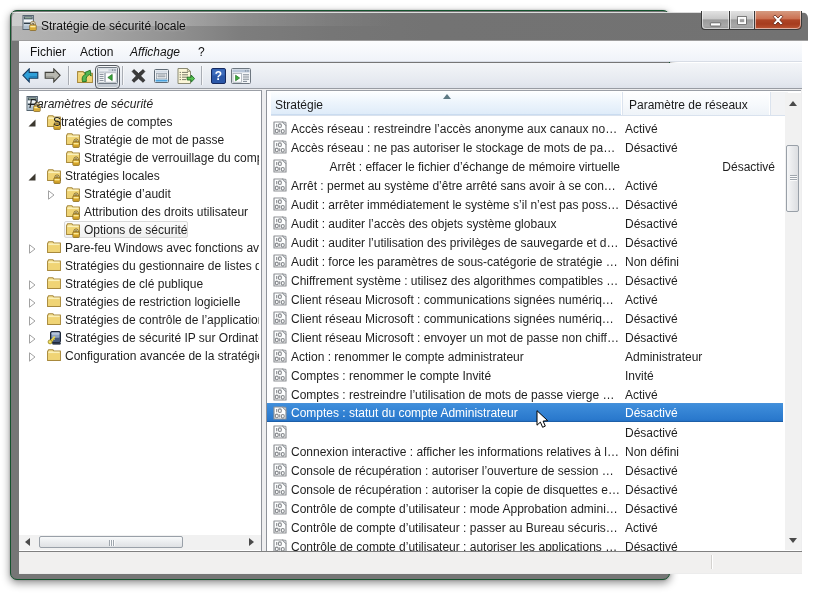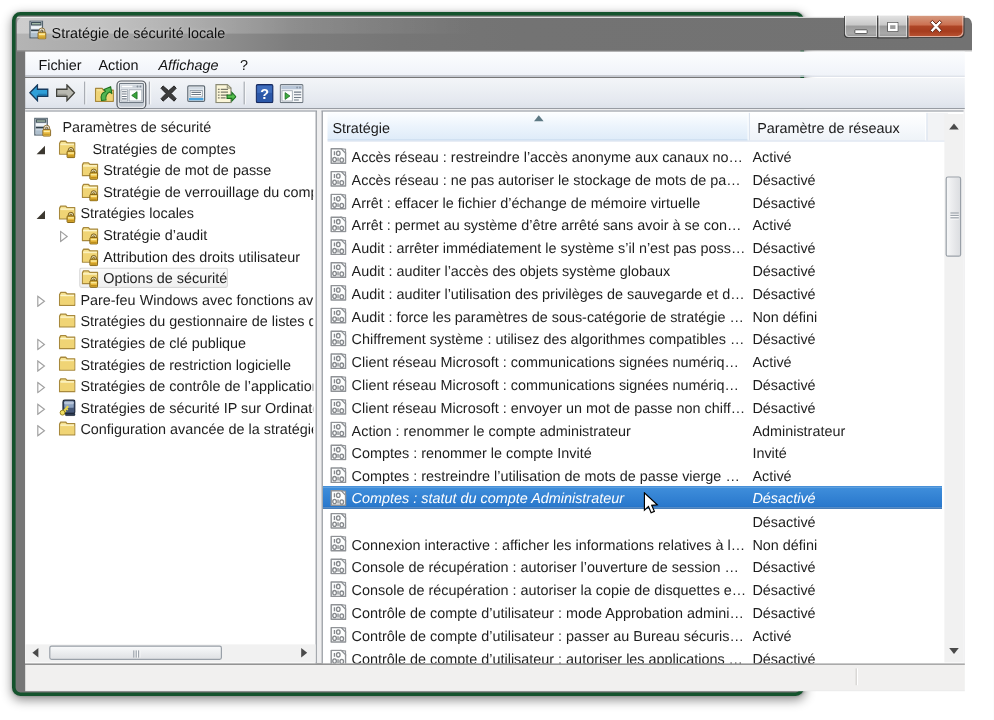--- a/index.html
+++ b/index.html
@@ -1,18 +1,18 @@
 <!DOCTYPE html>
 <html><head><meta charset="utf-8"><style>
 * { margin:0; padding:0; box-sizing:border-box; }
 html,body { width:828px; height:600px; overflow:hidden; background:#ffffff; }
 body { font-family:"Liberation Sans", sans-serif; font-size:12px; color:#1e1e1e; position:relative; }
 .abs { position:absolute; }
 #win { position:absolute; left:10px; top:10px; width:660px; height:570px;
-  border-radius:7px; background:#767676; border:3px solid #14532d;
+  border-radius:7px; background:#767676; border:1px solid #14532d;
   box-shadow: 0 3px 9px rgba(0,0,0,0.45), 0 0 2px rgba(0,0,0,0.25); }
 #titlebar { position:absolute; left:1px; top:1px; width:796px; height:29px;
   border-radius:6px 6px 0 0;
   background: linear-gradient(to right, #b4b4b4 0px, #aaaaaa 70px, #949494 150px, #7d7d7d 230px, #767676 320px, #737373 420px, #727272 100%);
   border-bottom:1px solid #9e9e9e;
 }
 #titlebar::before { content:""; position:absolute; left:0; top:0; width:100%; height:1px;
   background:rgba(255,255,255,0.75); border-radius:6px 6px 0 0; }
 #titlebar::after { content:""; position:absolute; left:0; top:1px; width:100%; height:13px;
   background:linear-gradient(to right, rgba(255,255,255,0.34), rgba(255,255,255,0.26) 15%, rgba(255,255,255,0.10) 32%, rgba(255,255,255,0) 48%); }
@@ -56,21 +56,21 @@
 #hfill { position:absolute; left:500px; top:0; width:17px; height:23px; background:#f2f3f5; }
 .hsep { position:absolute; top:0px; width:1px; height:23px; background:#dbe3ee; box-shadow:-1px 0 0 #ffffff; }
 .htxt { position:absolute; top:6px; color:#1a1a1a; }
 .sortarrow { position:absolute; left:172px; top:2px; width:0; height:0;
   border-left:4.5px solid transparent; border-right:4.5px solid transparent; border-bottom:5px solid #5d7984; }
 #rows { position:absolute; left:0px; top:28px; width:517px; height:432px; overflow:hidden; }
 .lrow { position:absolute; left:0; width:516px; height:19px; white-space:nowrap; }
 .lrow .c1 { position:absolute; left:24px; top:2.5px; width:329px; overflow:hidden; text-overflow:ellipsis; }
 .lrow .c2 { position:absolute; left:358px; top:2.5px; width:150px; overflow:hidden; }
 .lrow .icon { position:absolute; left:6px; top:2px; }
-.lrow.sel { background:linear-gradient(#3f8edb, #2a79cd 90%, #2471c5); border-top:1px solid #4790d8; border-bottom:1px solid #1d5fa8; height:19px; color:#ffffff;font-style:italic; }
+.lrow.sel { background:linear-gradient(#3f8edb, #2a79cd 90%, #2471c5); border-top:1px solid #4790d8; border-bottom:1px solid #1d5fa8; height:19px; color:#ffffff; }
 .lrow.sel .c1, .lrow.sel .c2 { top:1.5px; }
 #vscroll { position:absolute; left:518px; top:2px; width:16px; height:457px; background:#f1f1f1; }
 #vscroll .btn { position:absolute; left:0; width:16px; height:15px; display:flex; align-items:center; justify-content:center; }
 #vthumb { position:absolute; left:1px; top:52px; width:13px; height:67px; border:1px solid #99a0a8;
   border-radius:2px; background:linear-gradient(to right,#f6f7f8,#eaebed 45%,#dcdee1); }
 #vthumb .grip { position:absolute; left:3px; top:29px; width:7px; }
 .gripline { height:1px; background:#9fa6ad; margin-bottom:1px; box-shadow:0 1px 0 rgba(255,255,255,0.8); }
 #hscroll { position:absolute; left:0px; top:444px; width:242px; height:15px; background:#f1f1f1; }
 #hthumb { position:absolute; left:20px; top:1px; width:144px; height:12px; border:1px solid #99a0a8;
   border-radius:2px; background:linear-gradient(#f8f9fa,#eceef0 45%,#dfe1e4); }
@@ -201,36 +201,36 @@
               <rect x="2.6" y="2.4" width="7.2" height="0.9" fill="#cde6c8"></rect>
               <rect x="1.9" y="5" width="8.6" height="1.8" fill="#f4f8fa"></rect>
               <rect x="1.9" y="7.6" width="8.6" height="1.4" fill="#2e3e48"></rect>
               <rect x="1.9" y="9.6" width="8.6" height="4.4" fill="#aebfcd"></rect>
               <rect x="1.9" y="9.6" width="8.6" height="1" fill="#cdd9e2"></rect>
               <path d="M8.4 8.8 a2.5 2.5 0 0 1 5 0 l0 1.5 -1.5 0 0 -1.3 a1 1 0 0 0 -2 0 l0 1.3 -1.5 0 z" fill="#e6e2d4" stroke="#86682a" stroke-width="0.7"></path>
               <rect x="7.7" y="9.9" width="6.5" height="5.6" rx="0.8" fill="#ecbe44" stroke="#86682a" stroke-width="0.8"></rect>
               <rect x="8.4" y="10.9" width="5.1" height="1.2" fill="#fceda6"></rect>
               <rect x="8.4" y="13.4" width="5.1" height="1.1" fill="#c69c2c"></rect>
             </svg></span>
-          <span class="txt" style="left:31px;">Paramètres de sécurité</span>
+          <span class="txt" style="left:10px;font-style:italic;">Paramètres de sécurité</span>
         </div>
         <div class="trow" style="top:22px; left:0;">
           <span class="arrow" style="left:8px;"><svg width="10" height="10" viewBox="0 0 10 10" style="">
               <path d="M8.5 1.5 L8.5 8.5 L1.5 8.5 Z" fill="#3c3830"></path>
             </svg></span>
           <span class="icon" style="left:28px;"><svg width="14" height="16" viewBox="0 0 14 16" style="">
               <path d="M0.6 3.6 L0.6 12.4 L13.4 12.4 L13.4 3 L6.9 3 L5.7 1.7 L1.6 1.7 Z" fill="#f5e08e" stroke="#a8893c" stroke-width="1.1" stroke-linejoin="round"></path>
               <path d="M1.3 4.7 L12.7 4.7 L12.7 3.7 L1.3 3.7 Z" fill="#fdf6cc"></path>
               <path d="M1.1 5.2 L12.9 5.2 L12.9 11.9 L1.1 11.9 Z" fill="#f0d475"></path>
               <path d="M7.8 9.2 a2.3 2.3 0 0 1 4.6 0 l0 1.3 -1.5 0 0 -1.1 a0.85 0.85 0 0 0 -1.7 0 l0 1.1 -1.4 0 z" fill="#ded6b2" stroke="#7c5e12" stroke-width="0.8"></path>
               <rect x="6.9" y="10" width="6.4" height="5.4" rx="0.7" fill="#e9b93c" stroke="#7c5e12" stroke-width="0.8"></rect>
               <rect x="7.6" y="10.9" width="5" height="1.3" fill="#f9e896"></rect>
               <rect x="7.6" y="13.5" width="5" height="1.1" fill="#bd8f1e"></rect>
             </svg></span>
-          <span class="txt" style="left:56px;">Stratégies de comptes</span>
+          <span class="txt" style="left:34px;">Stratégies de comptes</span>
         </div>
         <div class="trow" style="top:40px; left:0;">
           <span class="icon" style="left:47px;"><svg width="14" height="16" viewBox="0 0 14 16" style="">
               <path d="M0.6 3.6 L0.6 12.4 L13.4 12.4 L13.4 3 L6.9 3 L5.7 1.7 L1.6 1.7 Z" fill="#f5e08e" stroke="#a8893c" stroke-width="1.1" stroke-linejoin="round"></path>
               <path d="M1.3 4.7 L12.7 4.7 L12.7 3.7 L1.3 3.7 Z" fill="#fdf6cc"></path>
               <path d="M1.1 5.2 L12.9 5.2 L12.9 11.9 L1.1 11.9 Z" fill="#f0d475"></path>
               <path d="M7.8 9.2 a2.3 2.3 0 0 1 4.6 0 l0 1.3 -1.5 0 0 -1.1 a0.85 0.85 0 0 0 -1.7 0 l0 1.1 -1.4 0 z" fill="#ded6b2" stroke="#7c5e12" stroke-width="0.8"></path>
               <rect x="6.9" y="10" width="6.4" height="5.4" rx="0.7" fill="#e9b93c" stroke="#7c5e12" stroke-width="0.8"></rect>
               <rect x="7.6" y="10.9" width="5" height="1.3" fill="#f9e896"></rect>
               <rect x="7.6" y="13.5" width="5" height="1.1" fill="#bd8f1e"></rect>
@@ -432,21 +432,21 @@
                   <path d="M3.7 3.1 l0 3.2"></path>
                   <ellipse cx="6.9" cy="4.7" rx="1.5" ry="1.8"></ellipse>
                   <ellipse cx="3.8" cy="9.9" rx="1.5" ry="1.8"></ellipse>
                   <path d="M6.7 8.3 l0 3.2"></path>
                   <ellipse cx="9.8" cy="10.3" rx="1.5" ry="1.8"></ellipse>
                 </g>
               </svg></span>
             <span class="c1">Accès réseau : ne pas autoriser le stockage de mots de passe et d’informations</span>
             <span class="c2">Désactivé</span>
           </div>
-          <div class="lrow" style="top:38px;">
+          <div class="lrow" style="top:38px;text-align:right;">
             <span class="icon"><svg width="14" height="14" viewBox="0 0 14 14" style="">
                 <path d="M1 1 L9.6 1 L13 4.4 L13 13 L1 13 Z" fill="#fdfefe" stroke="#8f9296" stroke-width="1.2" stroke-linejoin="round"></path>
                 <path d="M9.4 1 L13 4.6 L13 1.4 Z" fill="#eceff1" stroke="#8f9296" stroke-width="0.9"></path>
                 <g fill="none" stroke="#85888c" stroke-width="1.1">
                   <path d="M3.7 3.1 l0 3.2"></path>
                   <ellipse cx="6.9" cy="4.7" rx="1.5" ry="1.8"></ellipse>
                   <ellipse cx="3.8" cy="9.9" rx="1.5" ry="1.8"></ellipse>
                   <path d="M6.7 8.3 l0 3.2"></path>
                   <ellipse cx="9.8" cy="10.3" rx="1.5" ry="1.8"></ellipse>
                 </g>

